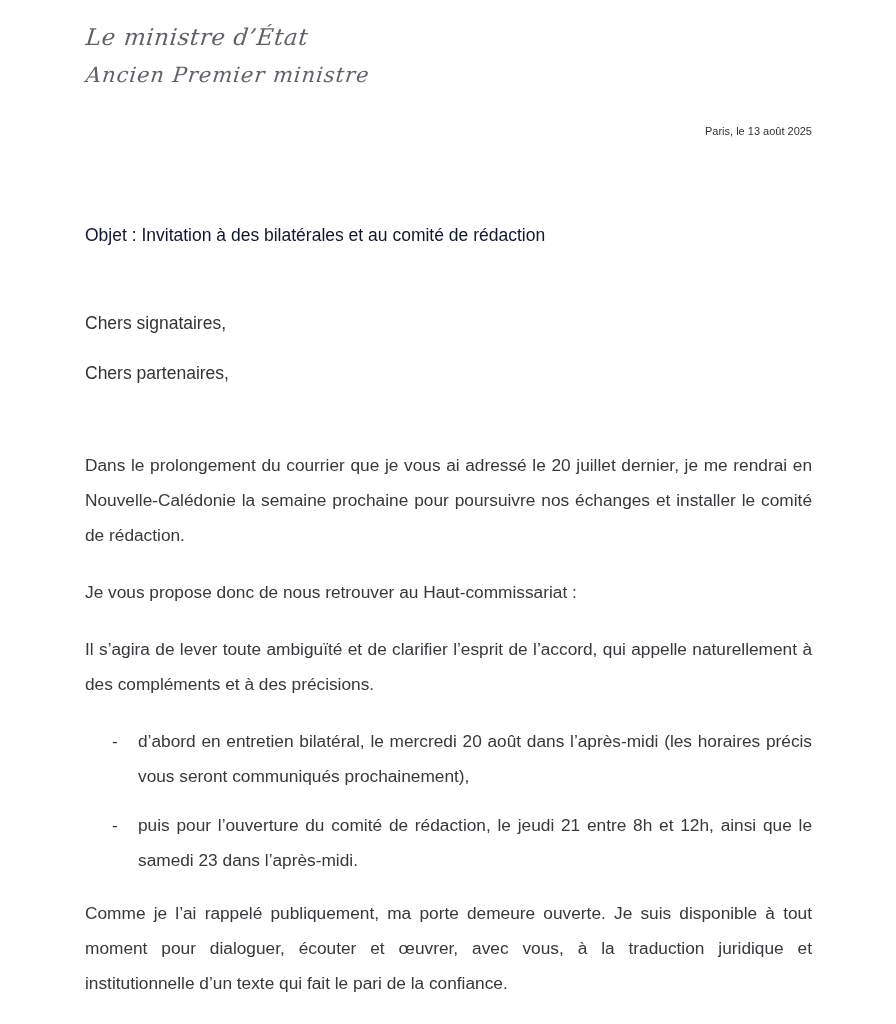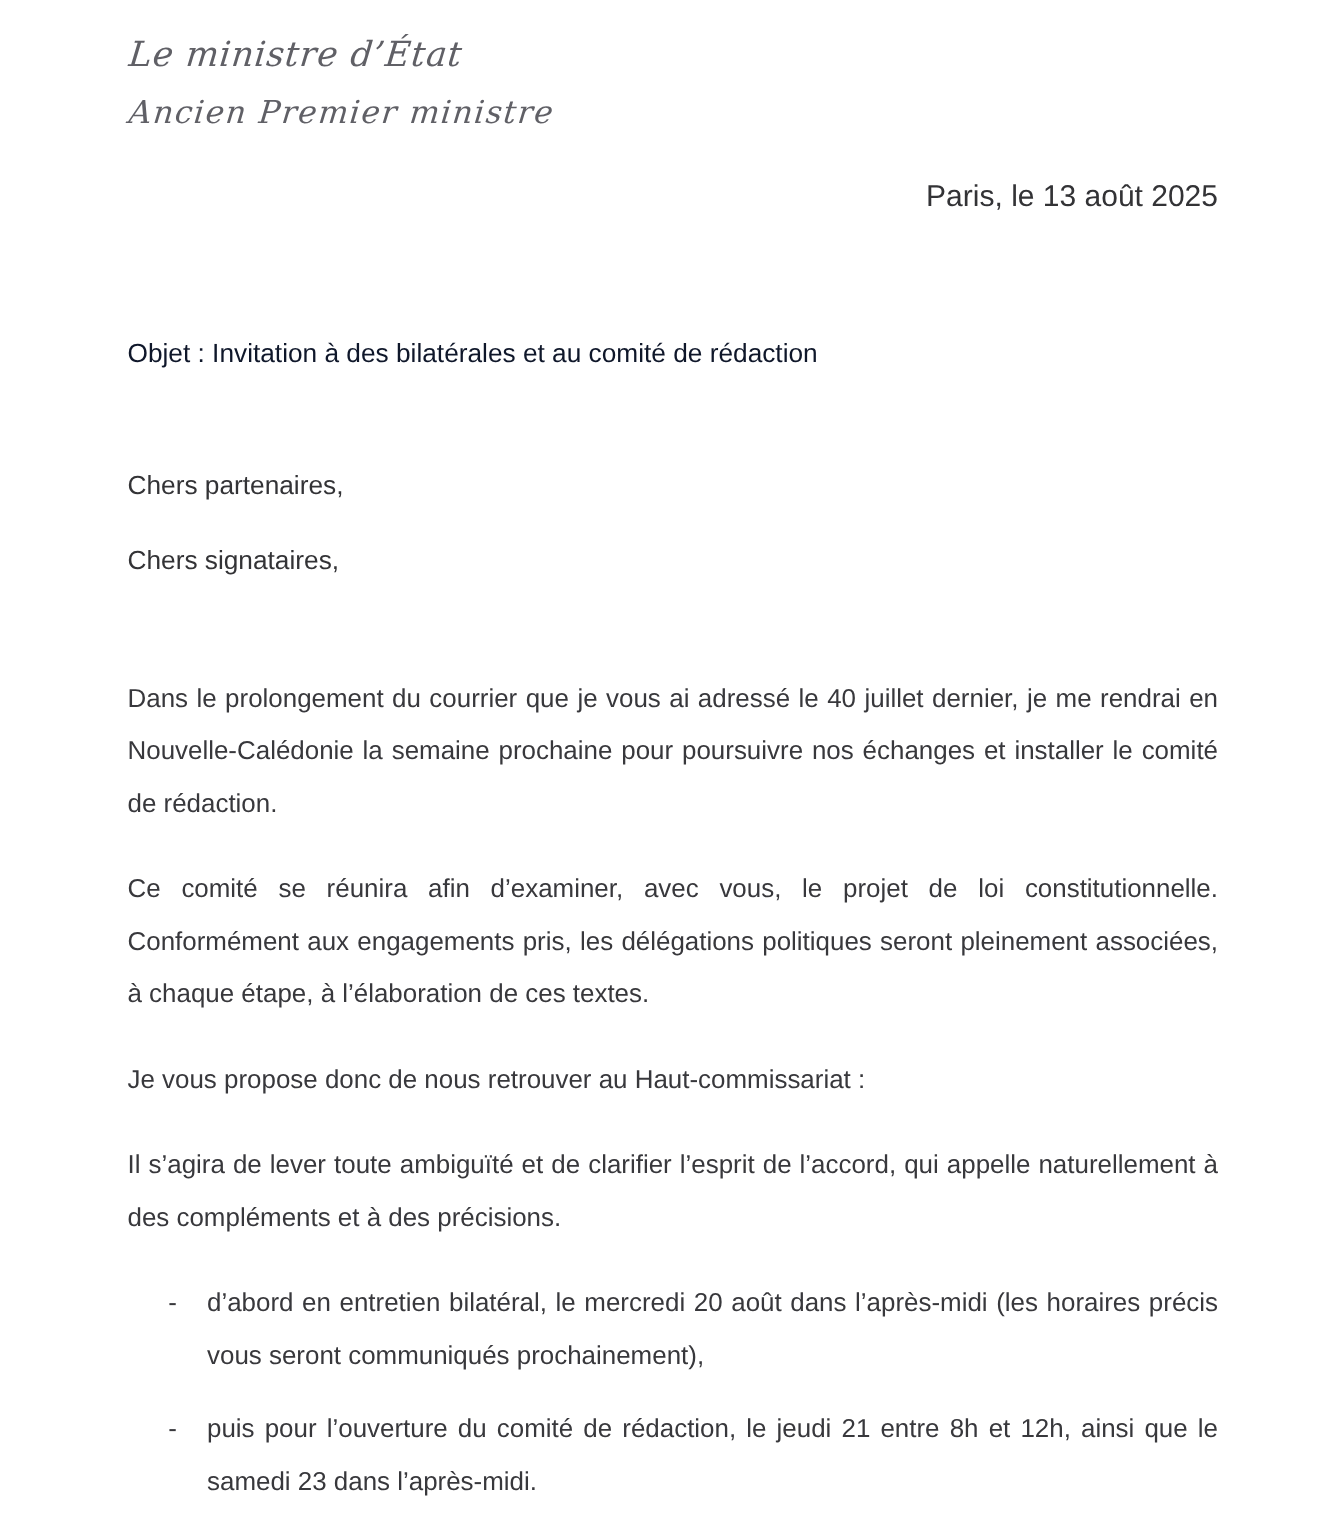--- a/index.html
+++ b/index.html
@@ -49,21 +49,21 @@
     line-height: 30px;
     margin-top: 8px;
     letter-spacing: 1px;
   }
 
   
   .date-line {
     position: absolute;
     right: 84px;
     top: 118px;
-    font-size: 20px;
+    font-size: 11px;
     line-height: 26px;
     color: #333336;
     white-space: nowrap;
   }
 
   
   .letter-body {
     position: absolute;
     left: 85px;
     top: 222px;
@@ -139,29 +139,28 @@
     <div class="letterhead-line l2">Ancien Premier ministre</div>
   </div>
 
   <div class="date-line">Paris, le 13 août 2025</div>
 
   <div class="letter-body">
 
     <div class="subject">Objet : Invitation à des bilatérales et au comité de rédaction</div>
 
     <div class="salutations">
+      <p class="salutation">Chers signataires,</p>
       <p class="salutation">Chers partenaires,</p>
-      <p class="salutation">Chers signataires,</p>
     </div>
 
     <div class="paragraphs">
 
-      <p class="para">Dans le prolongement du courrier que je vous ai adressé le 40 juillet dernier, je me rendrai en Nouvelle-Calédonie la semaine prochaine pour poursuivre nos échanges et installer le comité de rédaction.</p>
+      <p class="para">Dans le prolongement du courrier que je vous ai adressé le 20 juillet dernier, je me rendrai en Nouvelle-Calédonie la semaine prochaine pour poursuivre nos échanges et installer le comité de rédaction.</p>
 
-      <p class="para">Ce comité se réunira afin d’examiner, avec vous, le projet de loi constitutionnelle. Conformément aux engagements pris, les délégations politiques seront pleinement associées, à chaque étape, à l’élaboration de ces textes.</p>
 
       <p class="para no-justify">Je vous propose donc de nous retrouver au Haut-commissariat :</p>
 
       <p class="para">Il s’agira de lever toute ambiguïté et de clarifier l’esprit de l’accord, qui appelle naturellement à des compléments et à des précisions.</p>
 
       <ul class="bullets">
         <li>
           <span class="dash">-</span>
           <span>d’abord en entretien bilatéral, le mercredi 20 août dans l’après-midi (les horaires précis vous seront communiqués prochainement),</span>
         </li>

